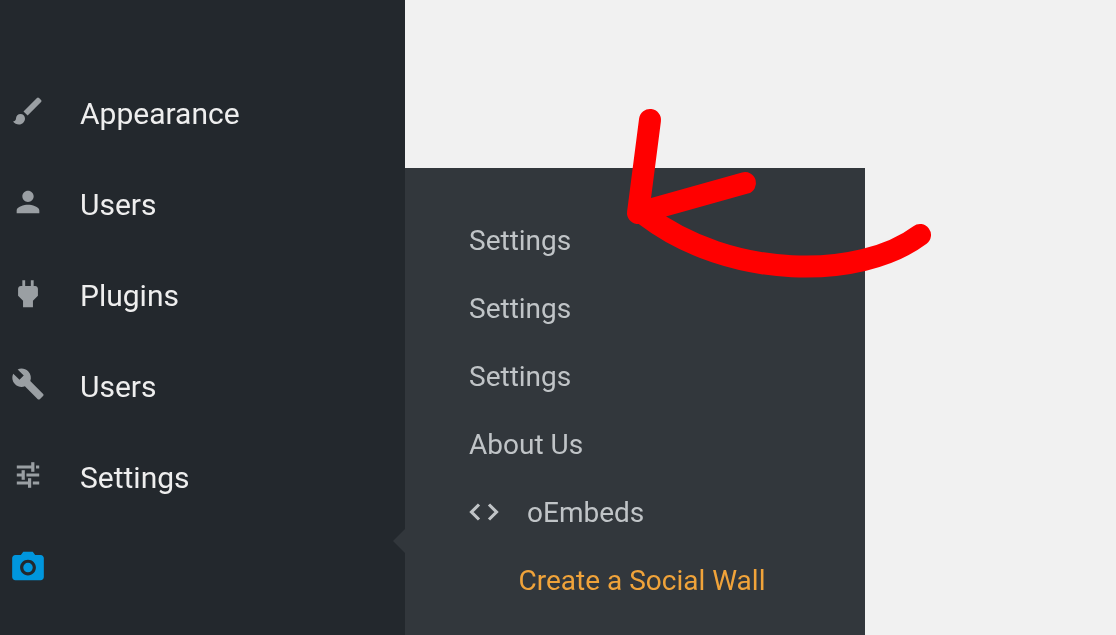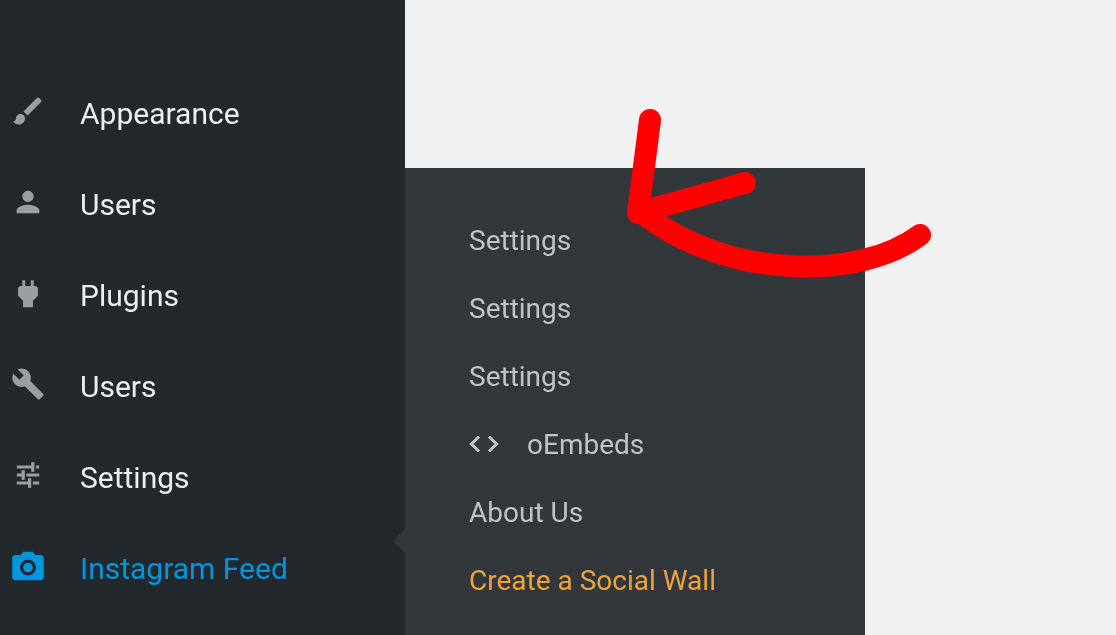--- a/index.html
+++ b/index.html
@@ -30,21 +30,21 @@
     }
 
     .submenu {
       position:absolute; left:405px; top:168px; width:460px; height:470px;
       background:#32373c; padding:38px 50px 0 64px;
     }
     .submenu-item {
       color:#c0c4c7; font-size:28px; height:68px;
       display:flex; align-items:center; gap:24px; cursor:pointer;
     }
-    .submenu-item.highlight { color:#f0a33a; }
+    .submenu-item.highlight { color:#f0a33a;justify-content:center; }
     .submenu-item .sub-icon { width:34px; display:inline-flex; color:#c0c4c7; }
 
     .annotation {
       position:absolute; left:600px; top:95px; width:340px; height:200px;
       pointer-events:none;
     }
   </style>
 </head>
 <body>
 
@@ -97,47 +97,46 @@
     </span>
     <span class="label">Settings</span>
   </div>
 
   <div class="menu-item active">
     <span class="icon">
       <svg viewBox="0 0 24 24" width="38" height="38" fill="currentColor">
           <path d="M9 3 7.5 5H4c-1.1 0-2 .9-2 2v12c0 1.1.9 2 2 2h16c1.1 0 2-.9 2-2V7c0-1.1-.9-2-2-2h-3.5L15 3H9zm3 15c-2.76 0-5-2.24-5-5s2.24-5 5-5 5 2.24 5 5-2.24 5-5 5zm0-8a3 3 0 1 0 0 6 3 3 0 0 0 0-6z"></path>
         </svg>
     </span>
-    <span class="label">Instagram Feed</span>
     <span class="arrow-notch"></span>
   </div>
 
 </div>
 
 <div class="submenu">
   <div class="submenu-item">
     <span>Settings</span>
   </div>
   <div class="submenu-item">
     <span>Settings</span>
   </div>
   <div class="submenu-item">
     <span>Settings</span>
   </div>
   <div class="submenu-item">
+    <span>About Us</span>
+  </div>
+  <div class="submenu-item">
     <span class="sub-icon">
       <svg viewBox="0 0 24 24" width="30" height="30" fill="none" stroke="currentColor" stroke-width="2.5">
           <polyline points="16 18 22 12 16 6"></polyline>
           <polyline points="8 6 2 12 8 18"></polyline>
         </svg>
     </span>
     <span>oEmbeds</span>
-  </div>
-  <div class="submenu-item">
-    <span>About Us</span>
   </div>
   <div class="submenu-item highlight">
     <span>Create a Social Wall</span>
   </div>
 </div>
 
 <svg class="annotation" viewBox="0 0 340 200">
   <path d="M320 140 C 260 185, 130 185, 45 120" fill="none" stroke="#ff0000" stroke-width="22" stroke-linecap="round"></path>
   <path d="M50 25 L 38 118 L 145 88" fill="none" stroke="#ff0000" stroke-width="22" stroke-linejoin="round" stroke-linecap="round"></path>
 </svg>

